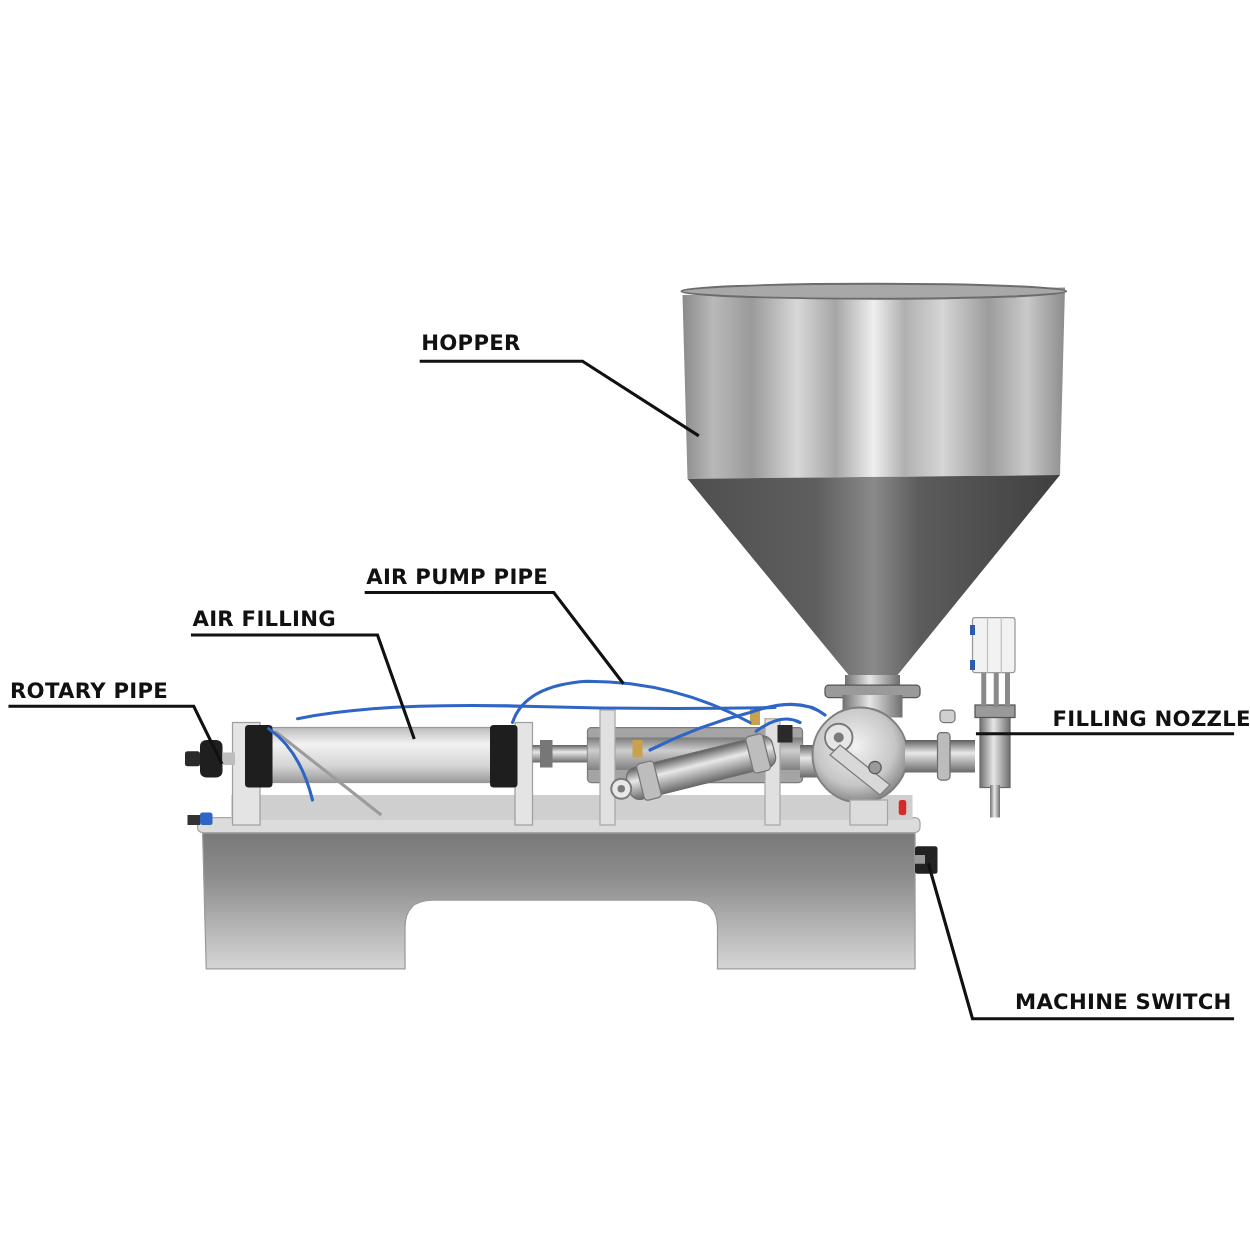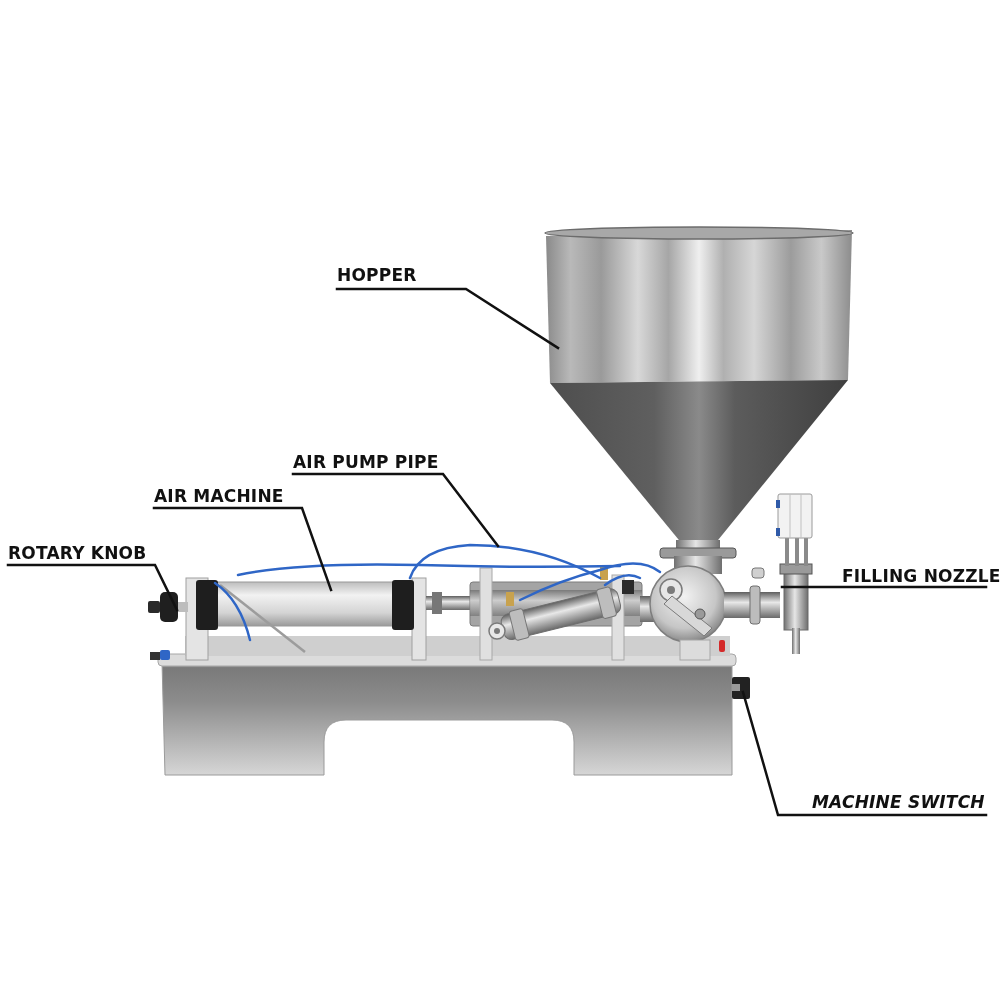--- a/index.html
+++ b/index.html
@@ -176,18 +176,18 @@
       <polyline points="293,474 443,474 498,546"></polyline>
       <polyline points="154,508 302,508 331,590"></polyline>
       <polyline points="8,565 155,565 177,610"></polyline>
       <polyline points="782,587 986,587"></polyline>
       <polyline points="743,692 778,815 986,815"></polyline>
     </g>
   </svg>
 
   <div class="callout-label" style="left:337px; top:265px;">HOPPER</div>
   <div class="callout-label" style="left:293px; top:452px;text-align:center;">AIR PUMP PIPE</div>
-  <div class="callout-label" style="left:154px; top:486px;">AIR MACHINE</div>
-  <div class="callout-label" style="left:8px; top:543px;">ROTARY KNOB</div>
+  <div class="callout-label" style="left:154px; top:486px;">AIR FILLING</div>
+  <div class="callout-label" style="left:8px; top:543px;">ROTARY PIPE</div>
   <div class="callout-label" style="left:824px; top:566px;margin-left:18px;">FILLING NOZZLE</div>
-  <div class="callout-label" style="left:812px; top:792px;font-style:italic;">MACHINE SWITCH</div>
+  <div class="callout-label" style="left:812px; top:792px;">MACHINE SWITCH</div>
 
 </div>
 
 </body></html>

